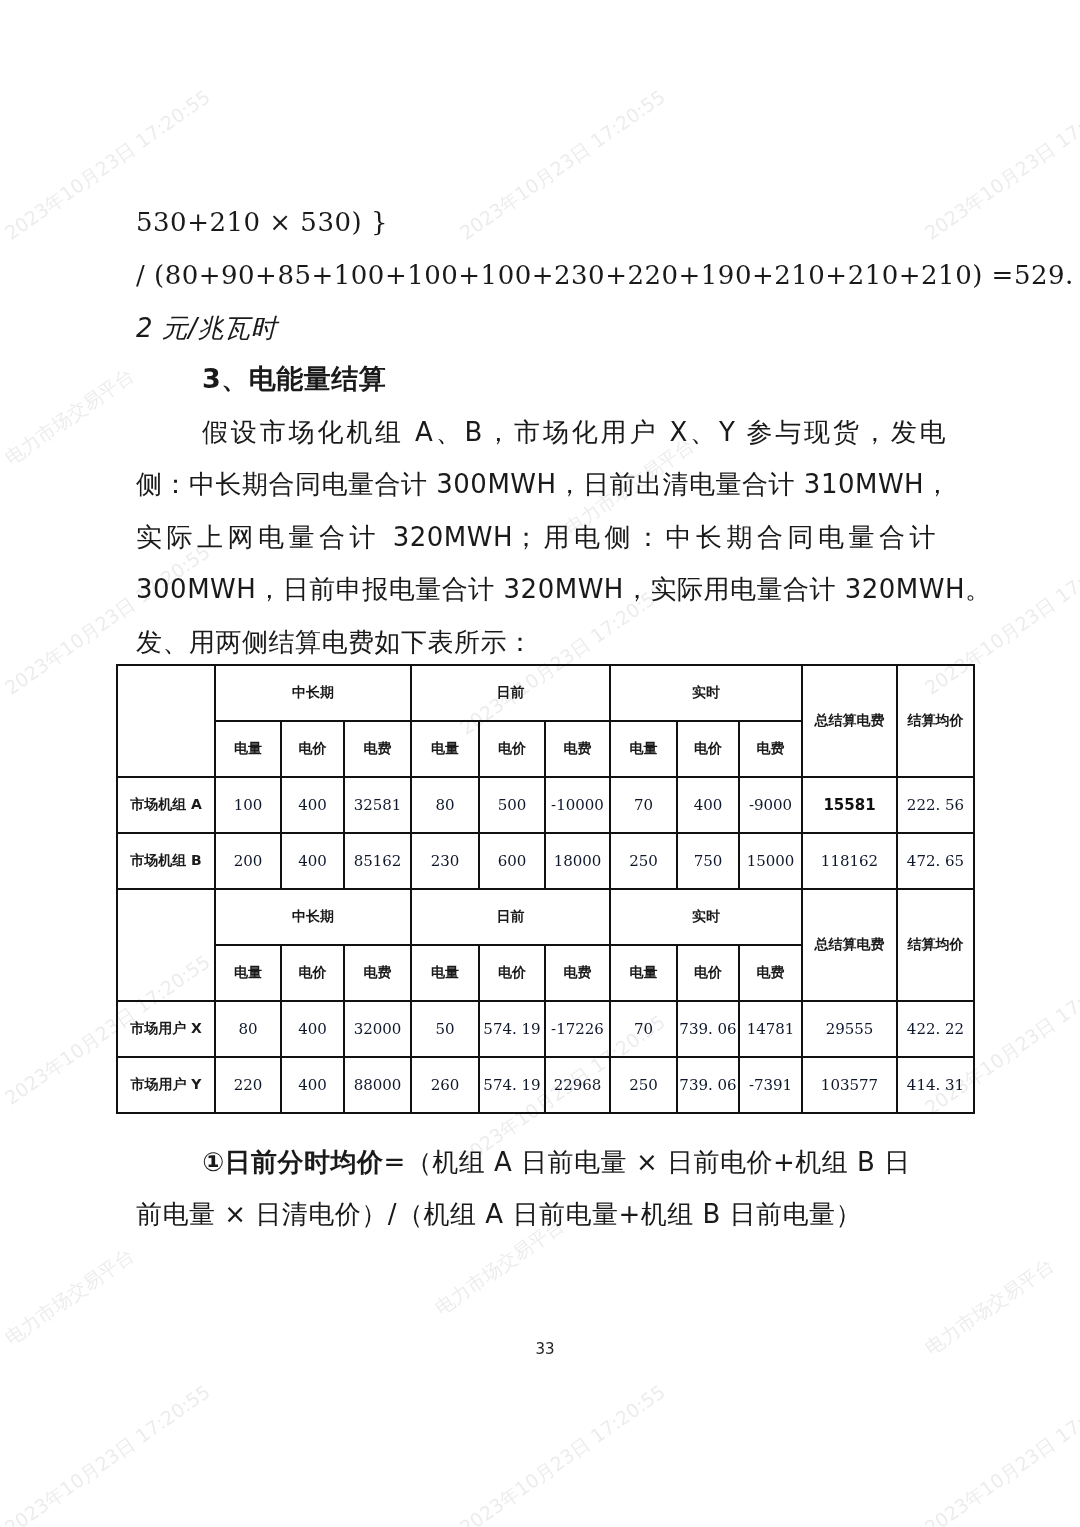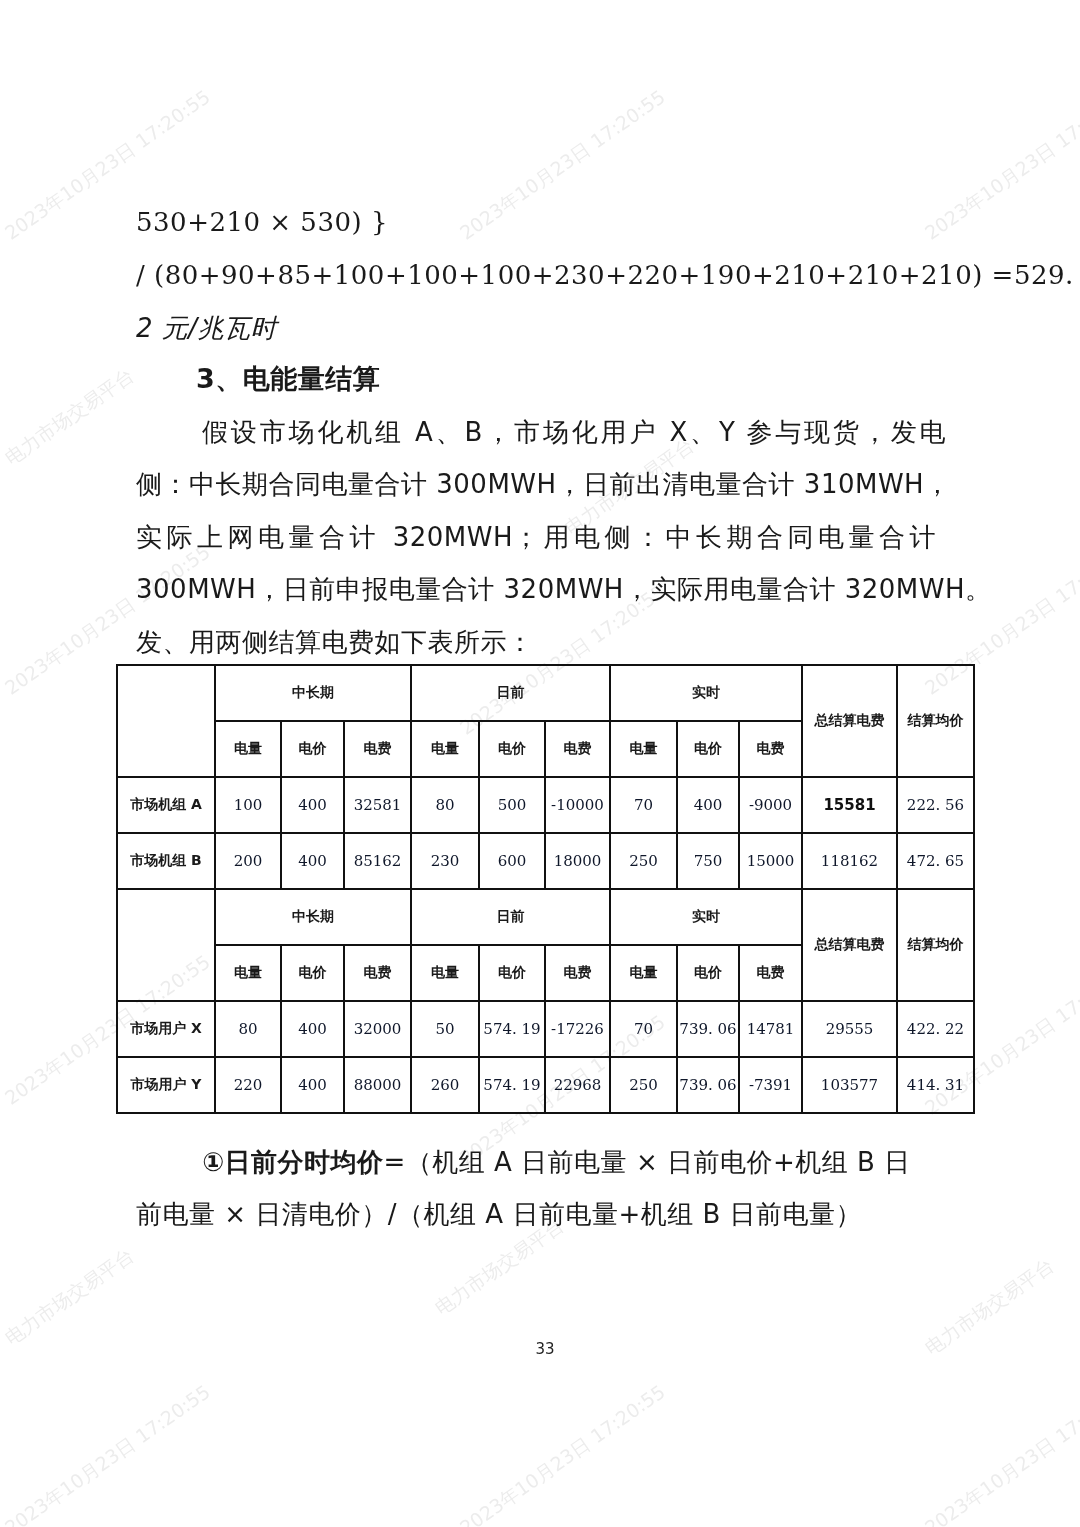--- a/index.html
+++ b/index.html
@@ -42,21 +42,21 @@
   <div class="wm" style="left:430px; top:1300px;">电力市场交易平台</div>
   <div class="wm" style="left:920px; top:1340px;">电力市场交易平台</div>
   <div class="wm" style="left:0px; top:1520px;">2023年10月23日 17:20:55</div>
   <div class="wm" style="left:455px; top:1520px;">2023年10月23日 17:20:55</div>
   <div class="wm" style="left:920px; top:1520px;">2023年10月23日 17:20:55</div>
 
   <div class="line" style="top:205px;">530+210 × 530) }</div>
   <div class="line" style="top:258px;">/ (80+90+85+100+100+100+230+220+190+210+210+210) =529. 2</div>
   <div class="line sans" style="top:311px;font-style:italic;">2 元/兆瓦时</div>
 
-  <div class="line heading" style="top:362px; left:196px;">3、电能量结算</div>
+  <div class="line heading" style="top:362px; left:202px;">3、电能量结算</div>
 
   <div class="line sans" style="top:415px; left:202px; width:744px; text-align:justify; text-align-last:justify;">假设市场化机组 A、B，市场化用户 X、Y 参与现货，发电</div>
   <div class="line sans justify" style="top:467px;">侧：中长期合同电量合计 300MWH，日前出清电量合计 310MWH，</div>
   <div class="line sans justify" style="top:520px;">实际上网电量合计 320MWH；用电侧：中长期合同电量合计</div>
   <div class="line sans justify" style="top:572px;">300MWH，日前申报电量合计 320MWH，实际用电量合计 320MWH。</div>
   <div class="line sans" style="top:625px;">发、用两侧结算电费如下表所示：</div>
 
   <table class="settle">
     <colgroup>
       <col style="width:98px">

